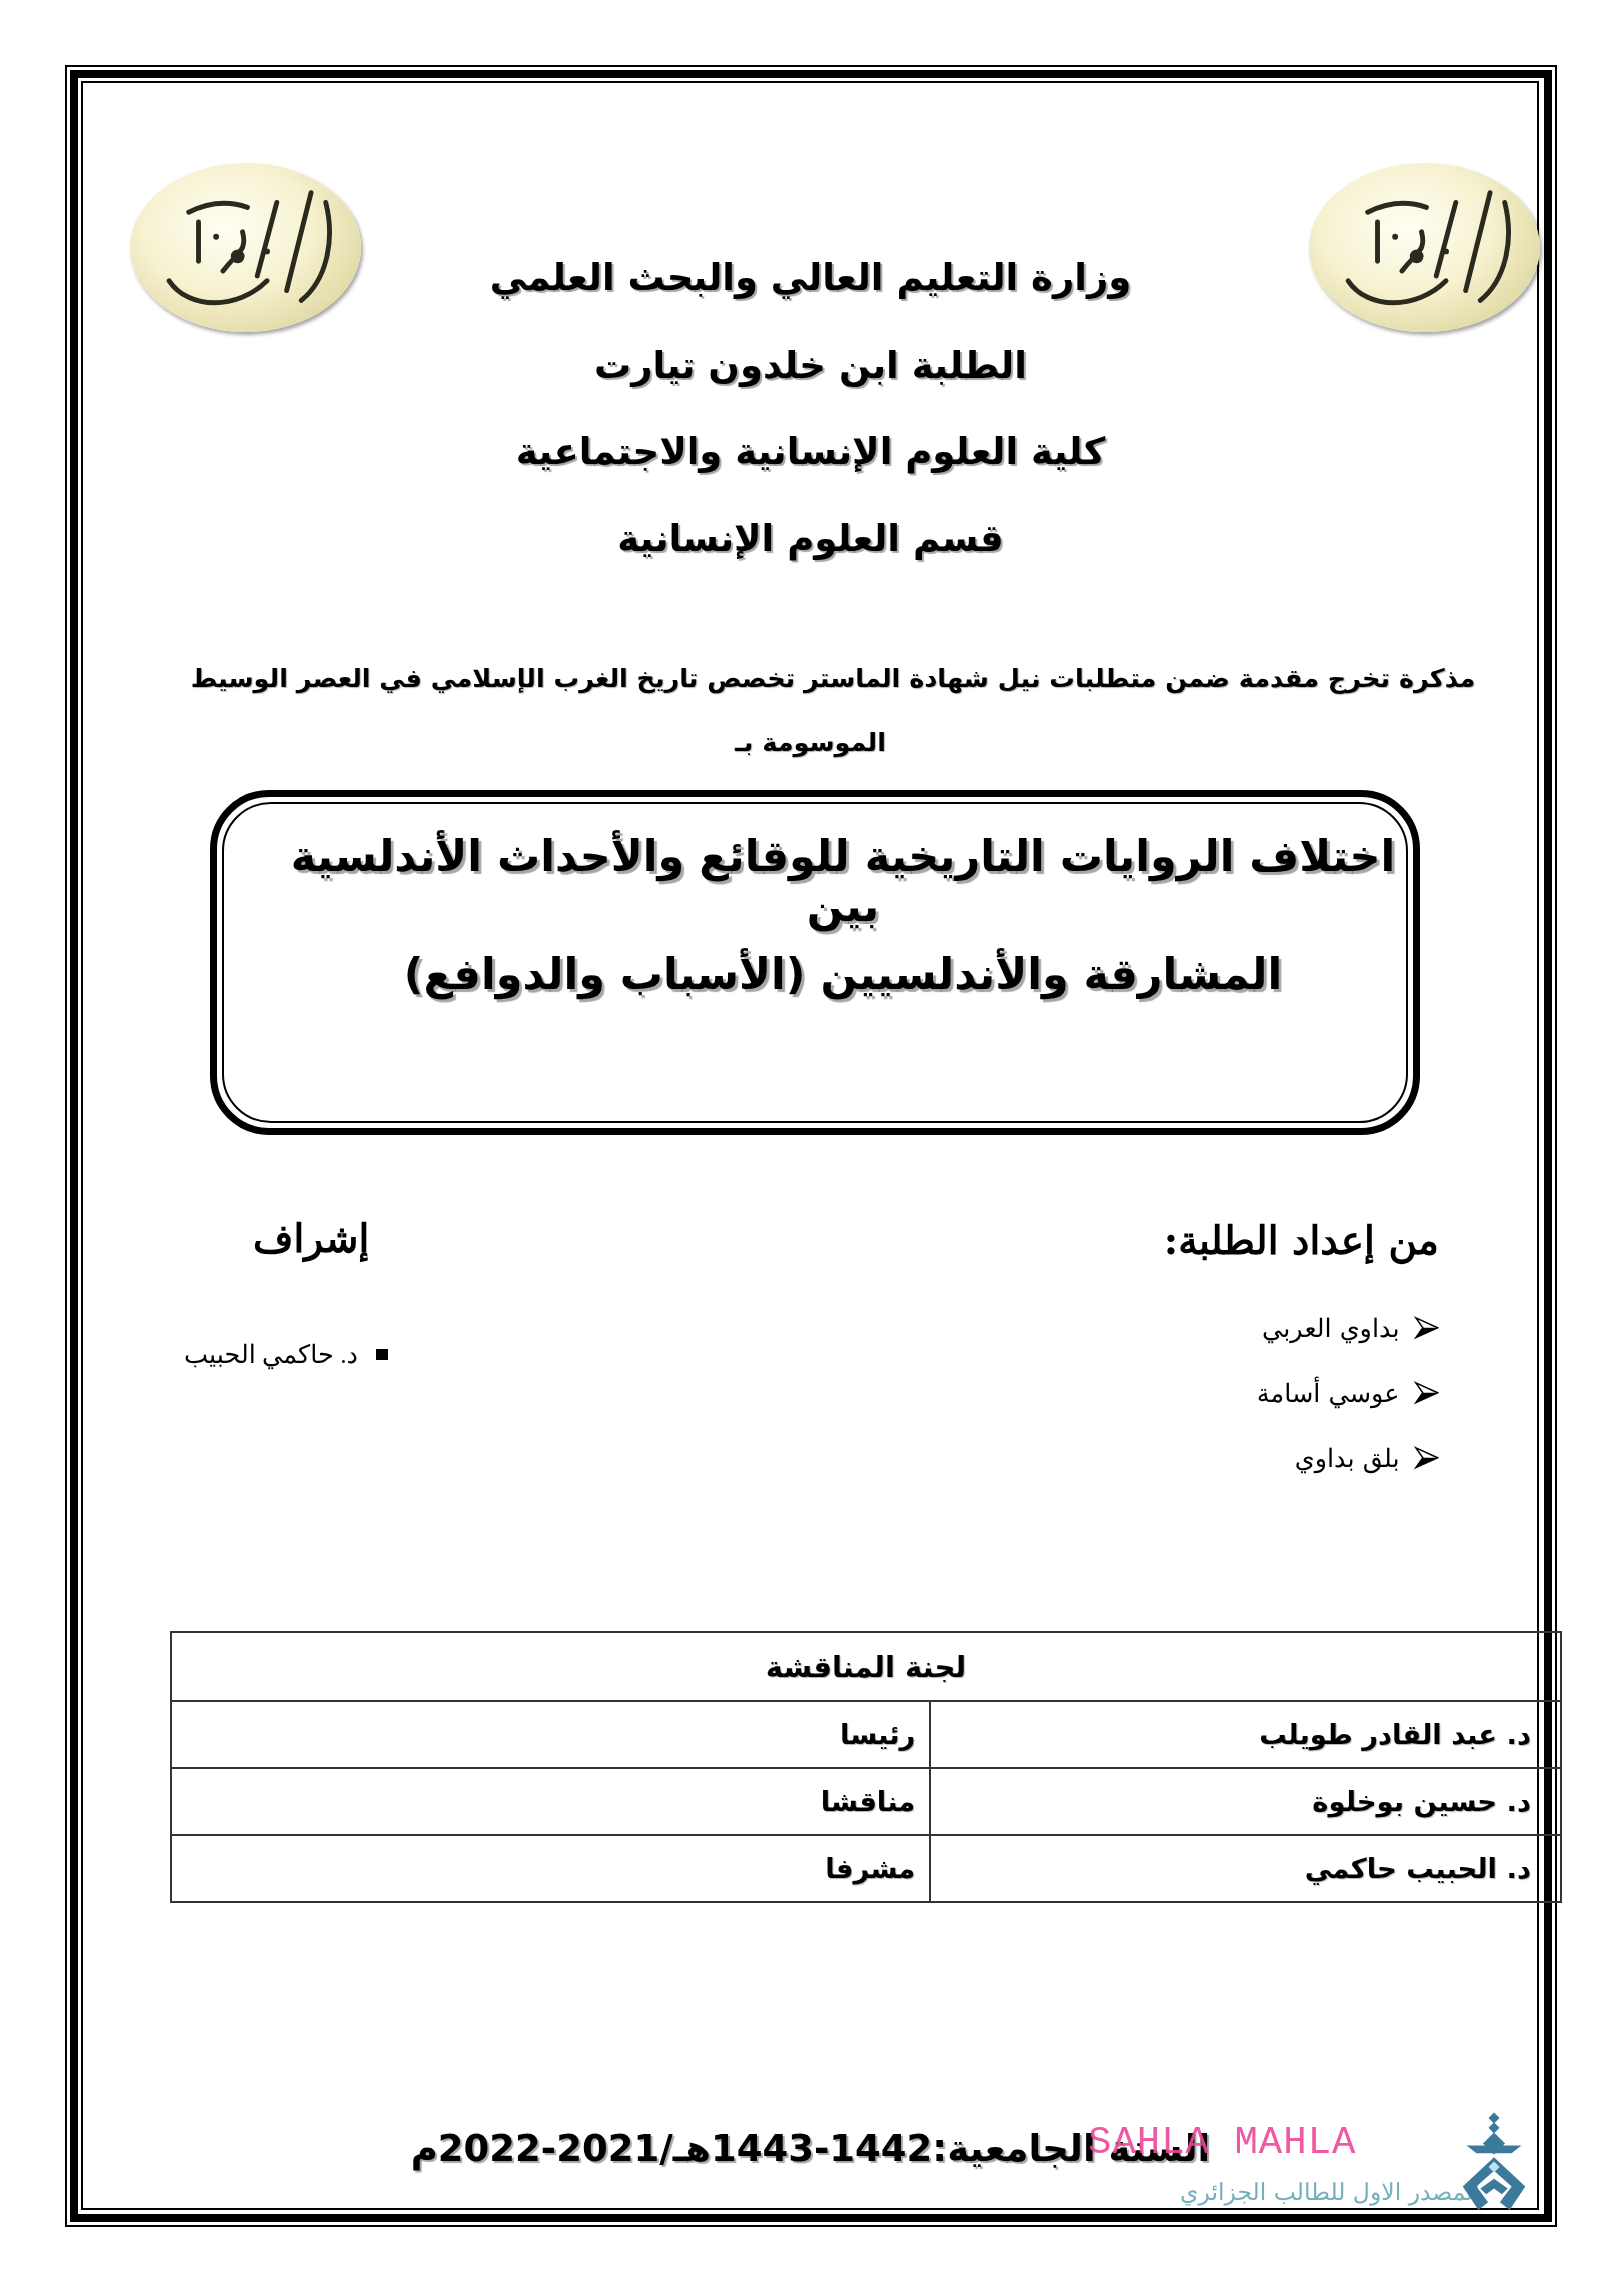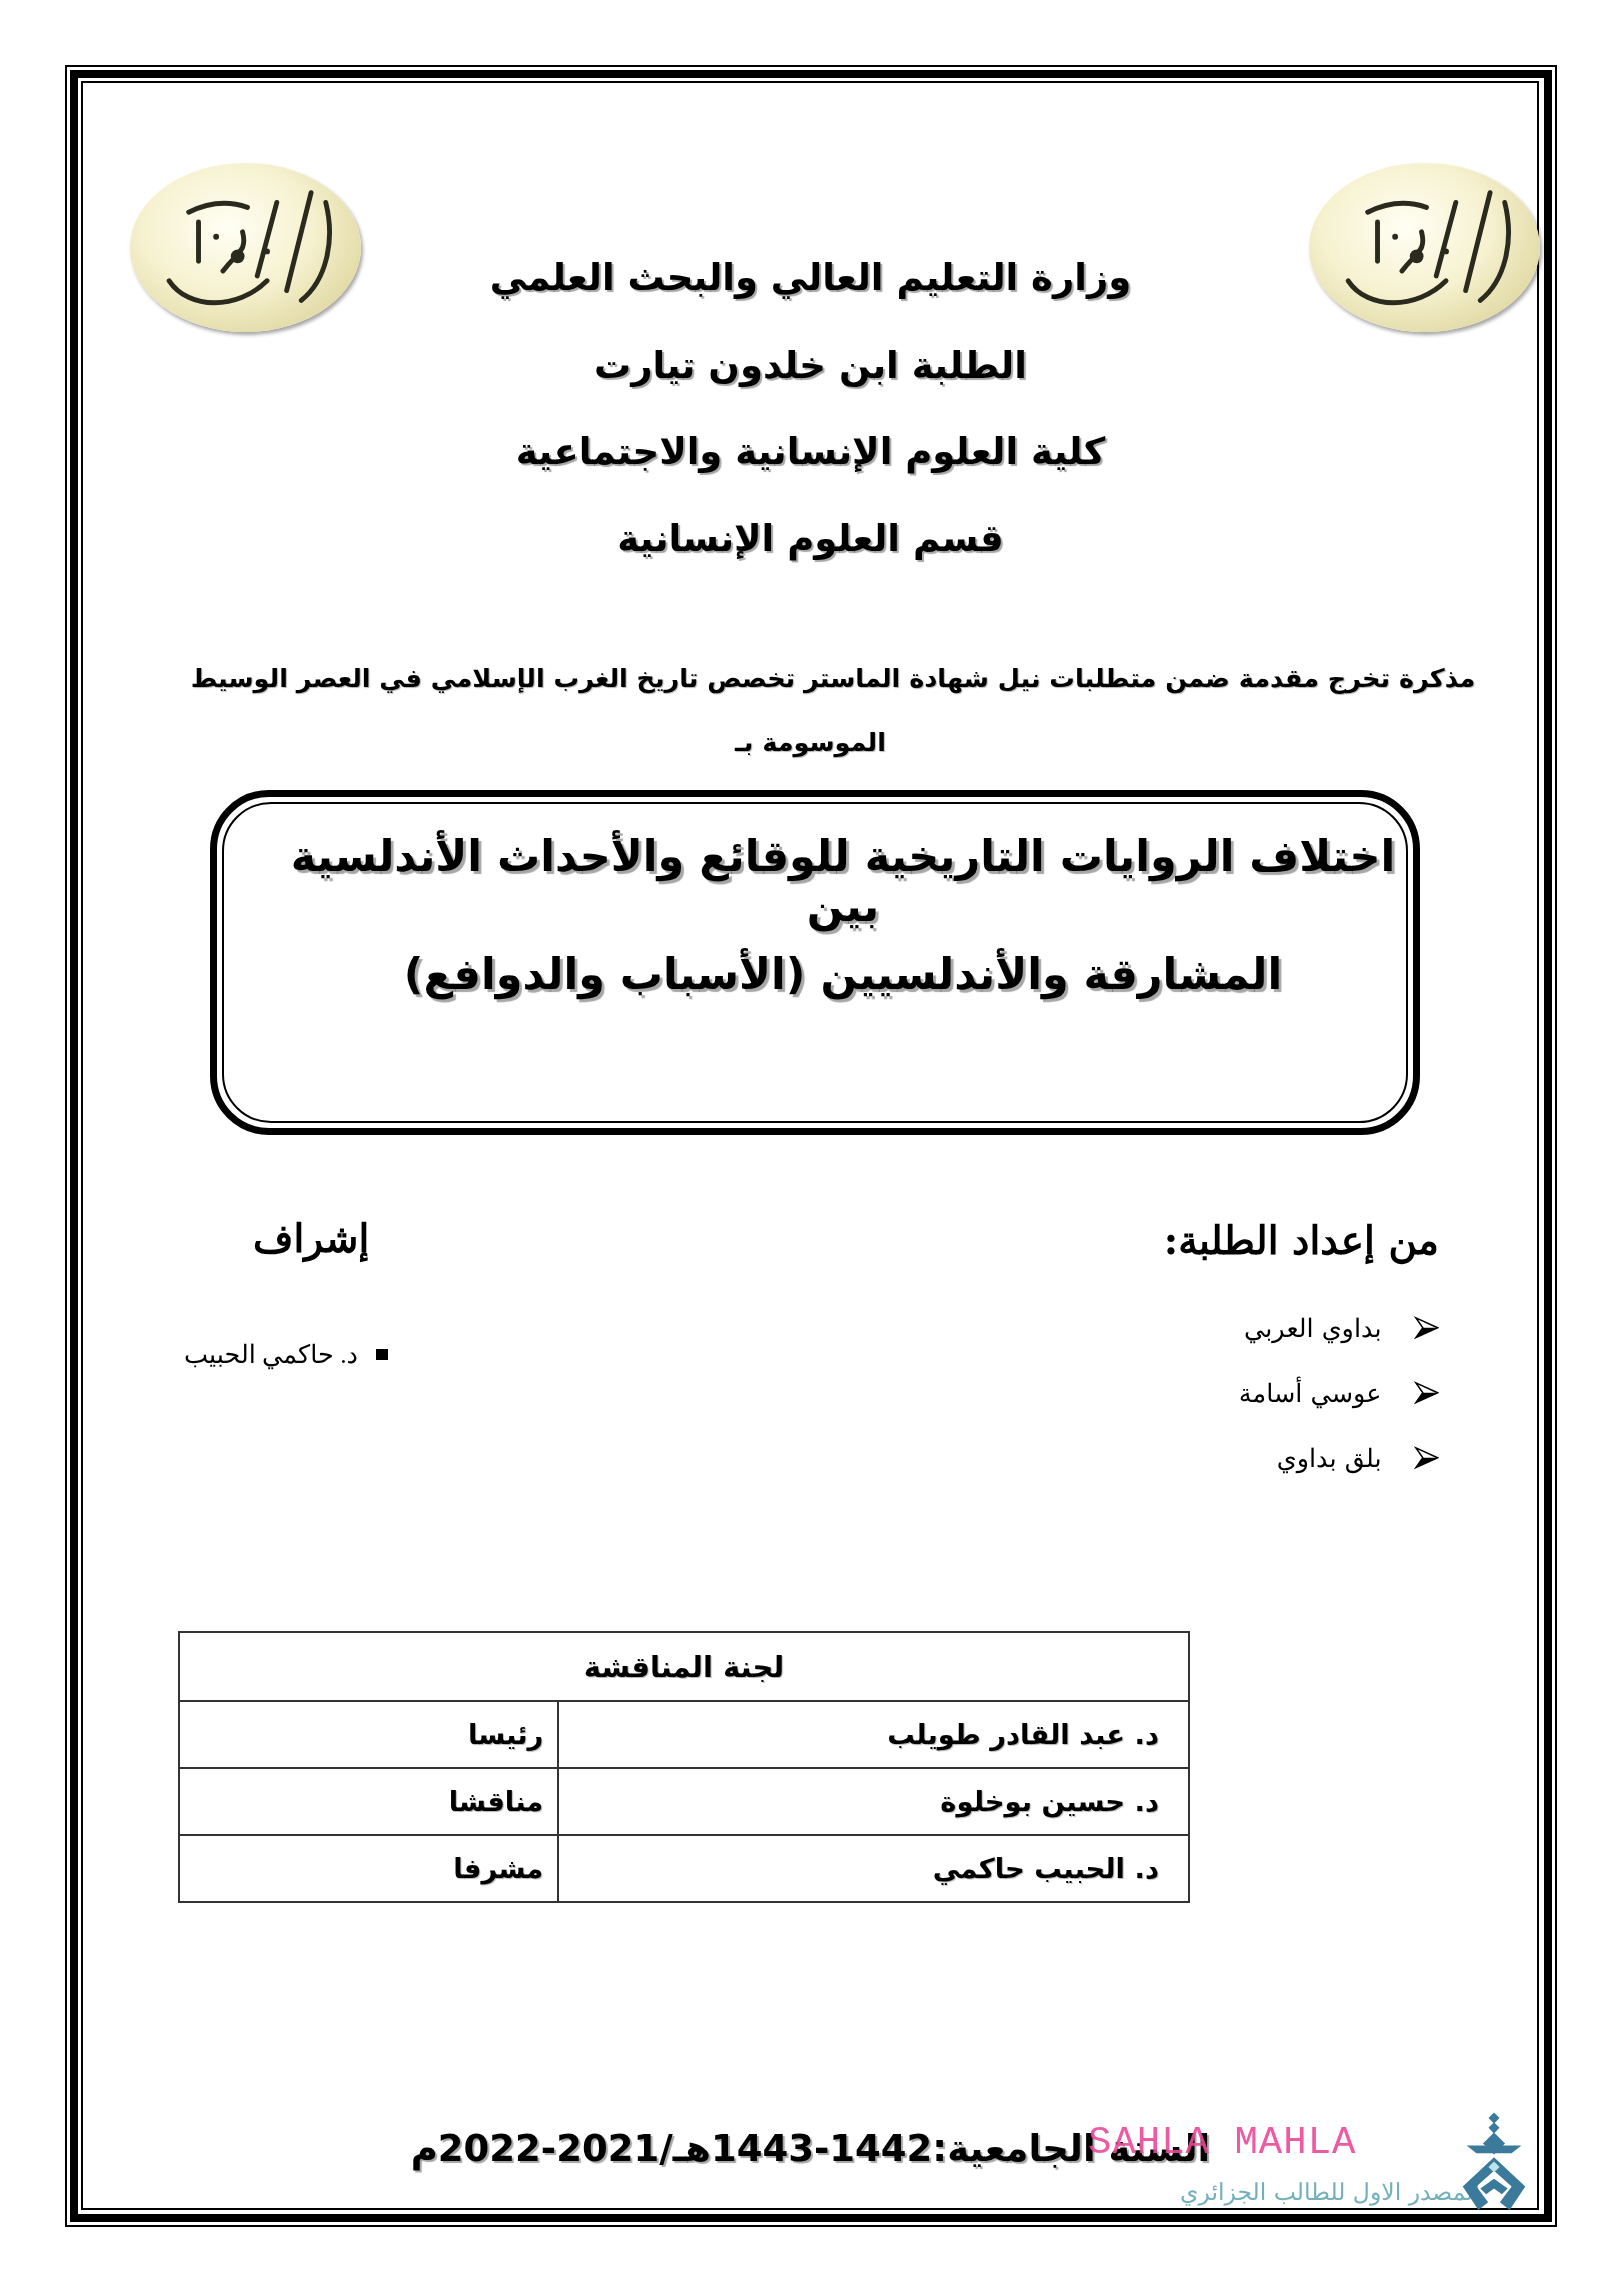--- a/index.html
+++ b/index.html
@@ -48,32 +48,32 @@
   .t1 { top:831px; }
   .t2 { top:949px; }
 
   
   .label-big { position:absolute; direction:rtl; font-family:"DejaVu Serif", serif;
                font-weight:bold; font-size:39px; }
   .prep-label { right:182px; top:1217px; }
   .sup-label { left:253px; top:1215px; }
 
   .student { position:absolute; right:182px; direction:rtl; display:flex; align-items:center;
-             gap:32px; font-family:"DejaVu Serif", serif; font-size:25.5px; }
+             gap:14px; font-family:"DejaVu Serif", serif; font-size:25.5px; }
   .student .arrow { width:25.5px; height:25.5px; display:inline-block; }
   .s1 { top:1313px; }
   .s2 { top:1378px; }
   .s3 { top:1443px; }
 
   .supervisor { position:absolute; left:184px; top:1339px; direction:rtl; display:flex;
                 align-items:center; gap:18px; font-family:Liberation Serif, serif; font-size:25.5px; }
   .bullet-sq { width:11.8px; height:11.8px; background:#000; display:inline-block; }
 
   
-  .committee { position:absolute; left:178px; top:1631px; width:1012px; border-collapse:collapse;
+  .committee { position:absolute; left:170px; top:1631px; width:1392px; border-collapse:collapse;
                direction:rtl; font-family:"DejaVu Sans", sans-serif; font-weight:bold;
                font-size:27.4px; text-shadow:1px 1px 1px rgba(0,0,0,0.3); }
   .committee td, .committee th { border:2px solid #333; height:67px; box-sizing:border-box; }
   .committee th { text-align:center; font-size:29px; height:69px; }
   .committee td.name { width:631px; text-align:right; padding-right:29px; }
   .committee td.role { text-align:right; padding-right:13.7px; }
 
   
   .year { position:absolute; left:0; width:1621px; top:2127px; text-align:center; direction:rtl;
           font-family:"DejaVu Sans", sans-serif; font-weight:bold; font-size:37px;

